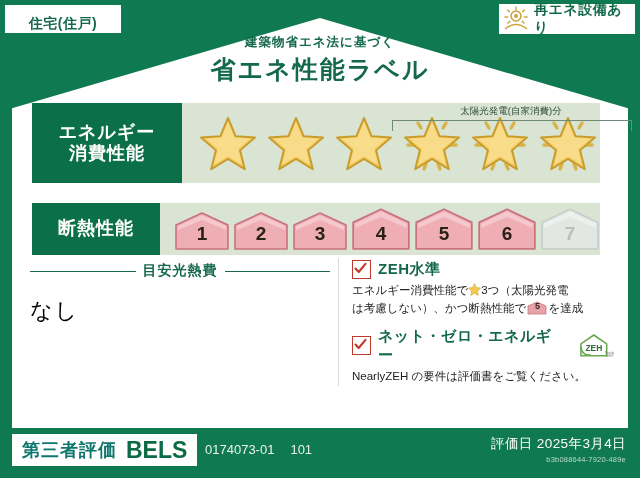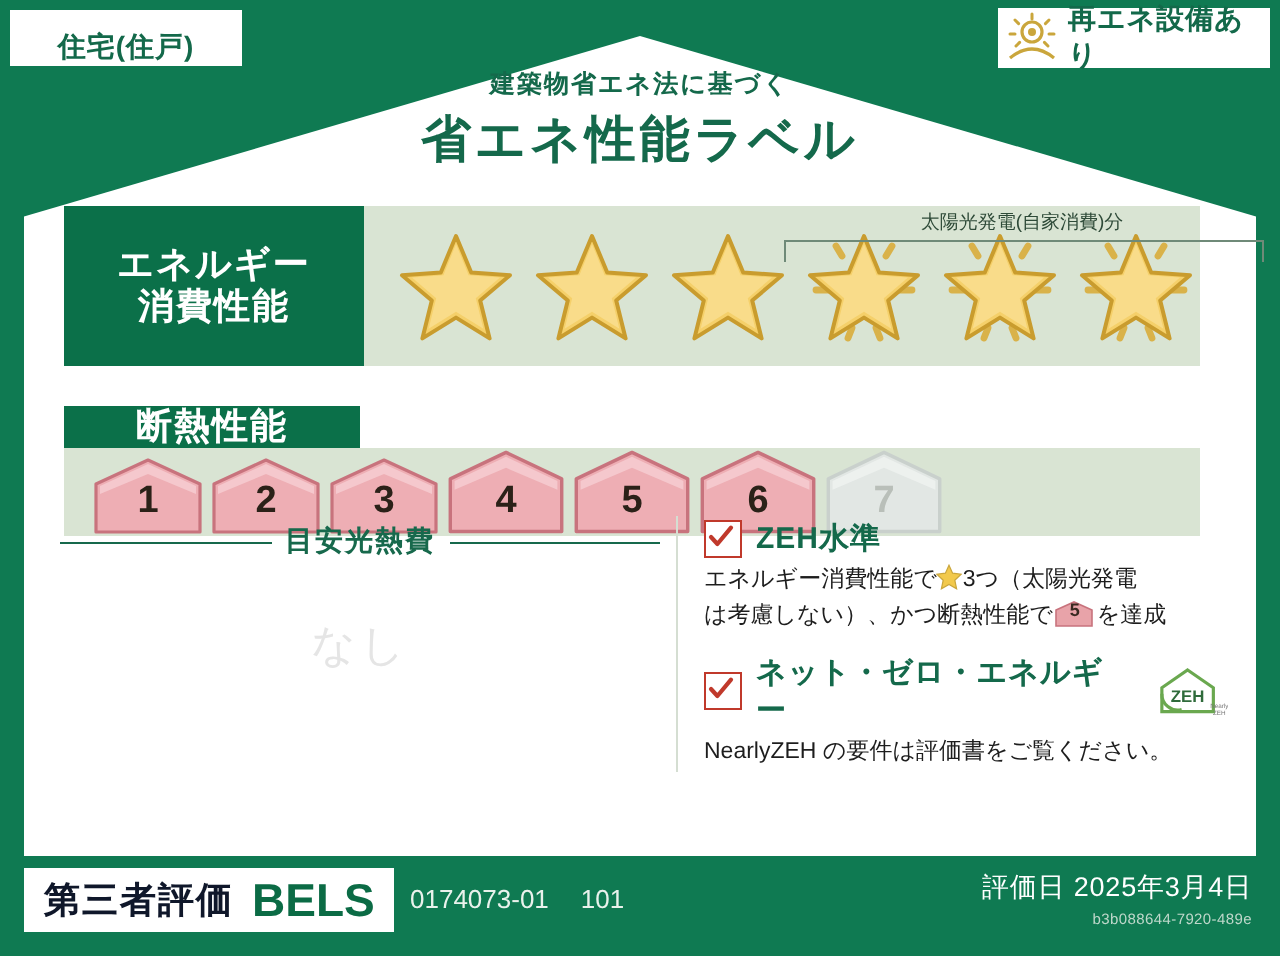--- a/index.html
+++ b/index.html
@@ -51,21 +51,21 @@
     background:#0b7049;color:#fff;font-weight:bold;
     display:flex;flex-direction:column;align-items:center;justify-content:center;
     line-height:1.18;font-size:18px;letter-spacing:1px;
   }
   .perf-value{
     background:#d9e4d3;position:relative;flex:1;
     display:flex;align-items:center;
   }
   #row-energy{left:32px;top:103px;width:568px;height:80px;}
   #row-energy .perf-label{width:164px;}
-  #row-insul{left:32px;top:203px;width:568px;height:52px;flex-direction:column;}
+  #row-insul{left:32px;top:203px;width:568px;height:52px;}
   #row-insul .perf-label{width:148px;}
   
   .stars{display:flex;align-items:center;gap:4px;padding-left:14px;}
   .star-cell{position:relative;width:64px;height:64px;flex:0 0 64px;}
   .star-cell svg{position:absolute;left:0;top:0;width:64px;height:64px;}
   
   .solar-bracket{
     position:absolute;top:4px;left:206px;width:246px;height:24px;
     pointer-events:none;
   }
@@ -89,21 +89,21 @@
     position:relative;z-index:2;font-size:19px;font-weight:bold;color:#2b2118;
     padding-bottom:6px;
   }
   .badge.off span{color:#b9bfb9;}
   
   #cost-block{position:absolute;left:30px;top:262px;width:300px;}
   .cost-head{display:flex;align-items:center;justify-content:center;gap:7px;color:#17694c;}
   .cost-head .hr{flex:1;height:1px;background:#17694c;}
   .cost-head .txt{font-size:14px;font-weight:bold;white-space:nowrap;letter-spacing:1px;}
   .cost-value{
-    text-align:center;font-size:22px;color:#e5e5e5;margin-top:28px;letter-spacing:2px;
+    font-size:22px;color:#000000;margin-top:16px;letter-spacing:2px;
   }
   
   #zeh-block{position:absolute;left:352px;top:260px;width:262px;}
   .zeh-item{margin-bottom:9px;}
   .zeh-title{display:flex;align-items:center;gap:7px;}
   .chk{
     width:17px;height:17px;flex:0 0 17px;border:1.4px solid #c0392b;background:#fff;
     position:relative;
   }
   .chk svg{position:absolute;left:1px;top:1px;width:13px;height:13px;}
@@ -124,21 +124,21 @@
   }
   .zeh-logo{width:40px;height:26px;display:inline-block;vertical-align:-8px;margin-left:2px;}
   
   .vdiv{position:absolute;left:338px;top:258px;width:1px;height:128px;background:#d5ded2;}
   
   #footer{position:absolute;left:0;bottom:0;width:640px;height:50px;}
   #bels-box{
     position:absolute;left:12px;top:6px;height:32px;background:#fff;
     display:flex;align-items:center;padding:0 10px;gap:9px;
   }
-  #bels-box .jp{font-size:18px;font-weight:bold;color:#0f172a;letter-spacing:1px;}
+  #bels-box .jp{font-size:18px;font-weight:bold;color:#0f766e;letter-spacing:1px;}
   #bels-box .bels{font-size:23px;font-weight:bold;color:#0b6b45;letter-spacing:0px;}
   #bels-ids{
     position:absolute;left:205px;top:14px;color:#e9f2ec;font-size:13px;
     display:flex;gap:16px;
   }
   #eval{
     position:absolute;right:14px;top:7px;text-align:right;color:#fff;margin-left:25px;
   }
   #eval .line1{font-size:13.5px;letter-spacing:.4px;}
   #eval .line1 b{font-weight:normal;}

